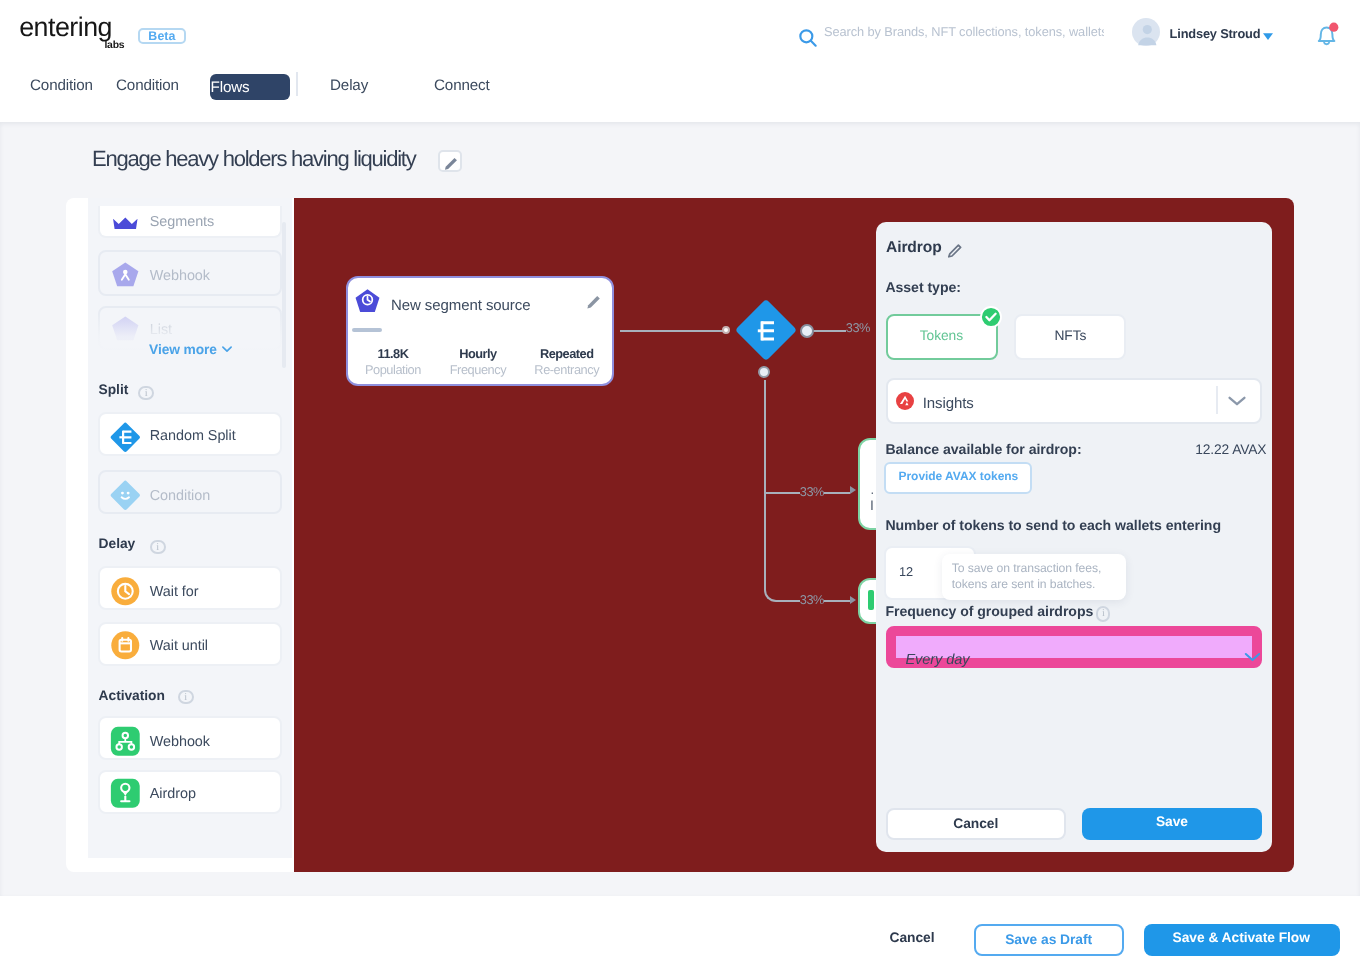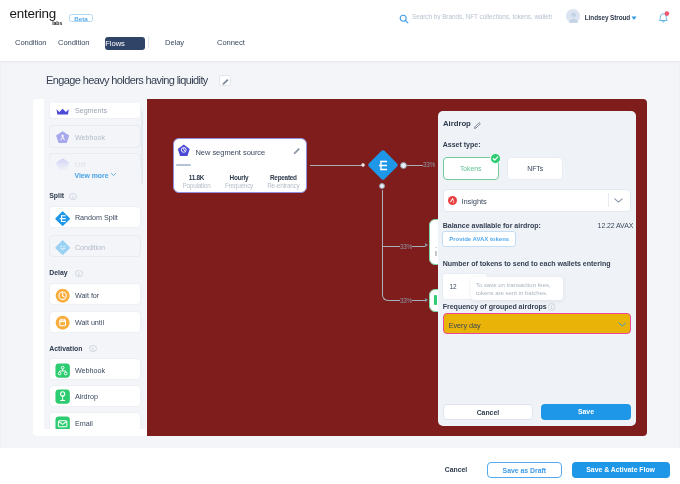--- a/index.html
+++ b/index.html
@@ -101,22 +101,22 @@
          text-align:center; line-height:21.5px; letter-spacing:-0.04px;}
   .chain { position:absolute; left:5.2px; top:77.9px; width:188.7px; height:22.8px; background:#fff;
            border:1px solid #e3e8ef; border-radius:4px;}
   .pill { position:absolute; left:4.6px; top:120.2px; width:74.2px; height:16px; border:1px solid #c3ddf4;
           border-radius:3px; color:#54aaf0; font-size:6px; font-weight:700; line-height:15.5px;
           text-align:center; background:#fff; letter-spacing:-0.02px;}
   .numbox { position:absolute; left:4.8px; top:161.9px; width:45.8px; height:26.7px; background:#fff;
             border:1px solid #eaeef4; border-radius:4px; }
   .tooltip { position:absolute; left:33.1px; top:165.5px; width:92px; height:23.2px; background:#fff;
              border-radius:4px; box-shadow:0 1px 5px rgba(40,60,90,.09); }
-  .select { position:absolute; left:5px; top:202.3px; width:188.7px; height:20.8px; background:#eab308;
-            border:1px solid #ec4899; border-radius:4px; }
+  .select { position:absolute; left:5px; top:202.3px; width:188.7px; height:20.8px; background:#f0abfc;
+            border:5px solid #ec4899; border-radius:4px;font-style:italic; }
   .pbtn { position:absolute; top:292.6px; height:16.5px; border-radius:4px; font-size:6.9px; font-weight:700;
           text-align:center; line-height:16.3px; letter-spacing:-0.02px;}
 
   
   .footer { position:absolute; left:0; top:456px; width:680px; height:28px; background:#fff;}
   .fbtn { position:absolute; top:5.6px; height:16.2px; border-radius:4px; font-size:6.9px; font-weight:700;
           text-align:center; line-height:16px; letter-spacing:-0.02px;}
 </style>
 </head>
 <body>
@@ -284,30 +284,20 @@
           <svg width="15.3" height="15.3" viewBox="0 0 14 14">
               <rect x="0.4" y="0.4" width="13.2" height="13.2" rx="3.2" fill="#2ecc71"></rect>
           <circle cx="7" cy="4.5" r="1.9" fill="none" stroke="#fff" stroke-width="0.95"></circle>
           <path d="M5.7 6.1 L8.3 6.1 L7 8.2 Z" fill="#fff"></path>
           <path d="M5.1 10.6 h3.8" stroke="#fff" stroke-width="0.95" stroke-linecap="round"></path>
           <path d="M7 8.2 v2.4" stroke="#fff" stroke-width="0.95"></path>
             </svg>
         </span>
         <span class="sb-label">Airdrop</span>
       </div>
-      <div class="sb-card" style="top:312.8px">
-        <span class="sb-ico">
-          <svg width="15.3" height="15.3" viewBox="0 0 14 14">
-              <rect x="0.4" y="0.4" width="13.2" height="13.2" rx="3.2" fill="#2ecc71"></rect>
-          <rect x="3.1" y="4.4" width="7.8" height="5.5" rx="1" fill="none" stroke="#fff" stroke-width="0.95"></rect>
-          <path d="M3.4 5.0 L7 7.6 L10.6 5.0" fill="none" stroke="#fff" stroke-width="0.95" stroke-linejoin="round"></path>
-            </svg>
-        </span>
-        <span class="sb-label">Email</span>
-      </div>
     </div>
     <div class="canvas">
 
       <div class="node">
         <span class="node-ico">
           <svg width="13.5" height="13.5" viewBox="0 0 14 14">
               <path d="M7 0.6 L13.2 5.1 L10.8 12.4 L3.2 12.4 L0.8 5.1 Z" fill="#4b4bd8"></path>
           <circle cx="7" cy="6.1" r="2.5" fill="none" stroke="#fff" stroke-width="0.9"></circle>
           <path d="M7 4.5 V6.1 L8.3 7" stroke="#fff" stroke-width="0.9" fill="none" stroke-linecap="round"></path>
             </svg>

